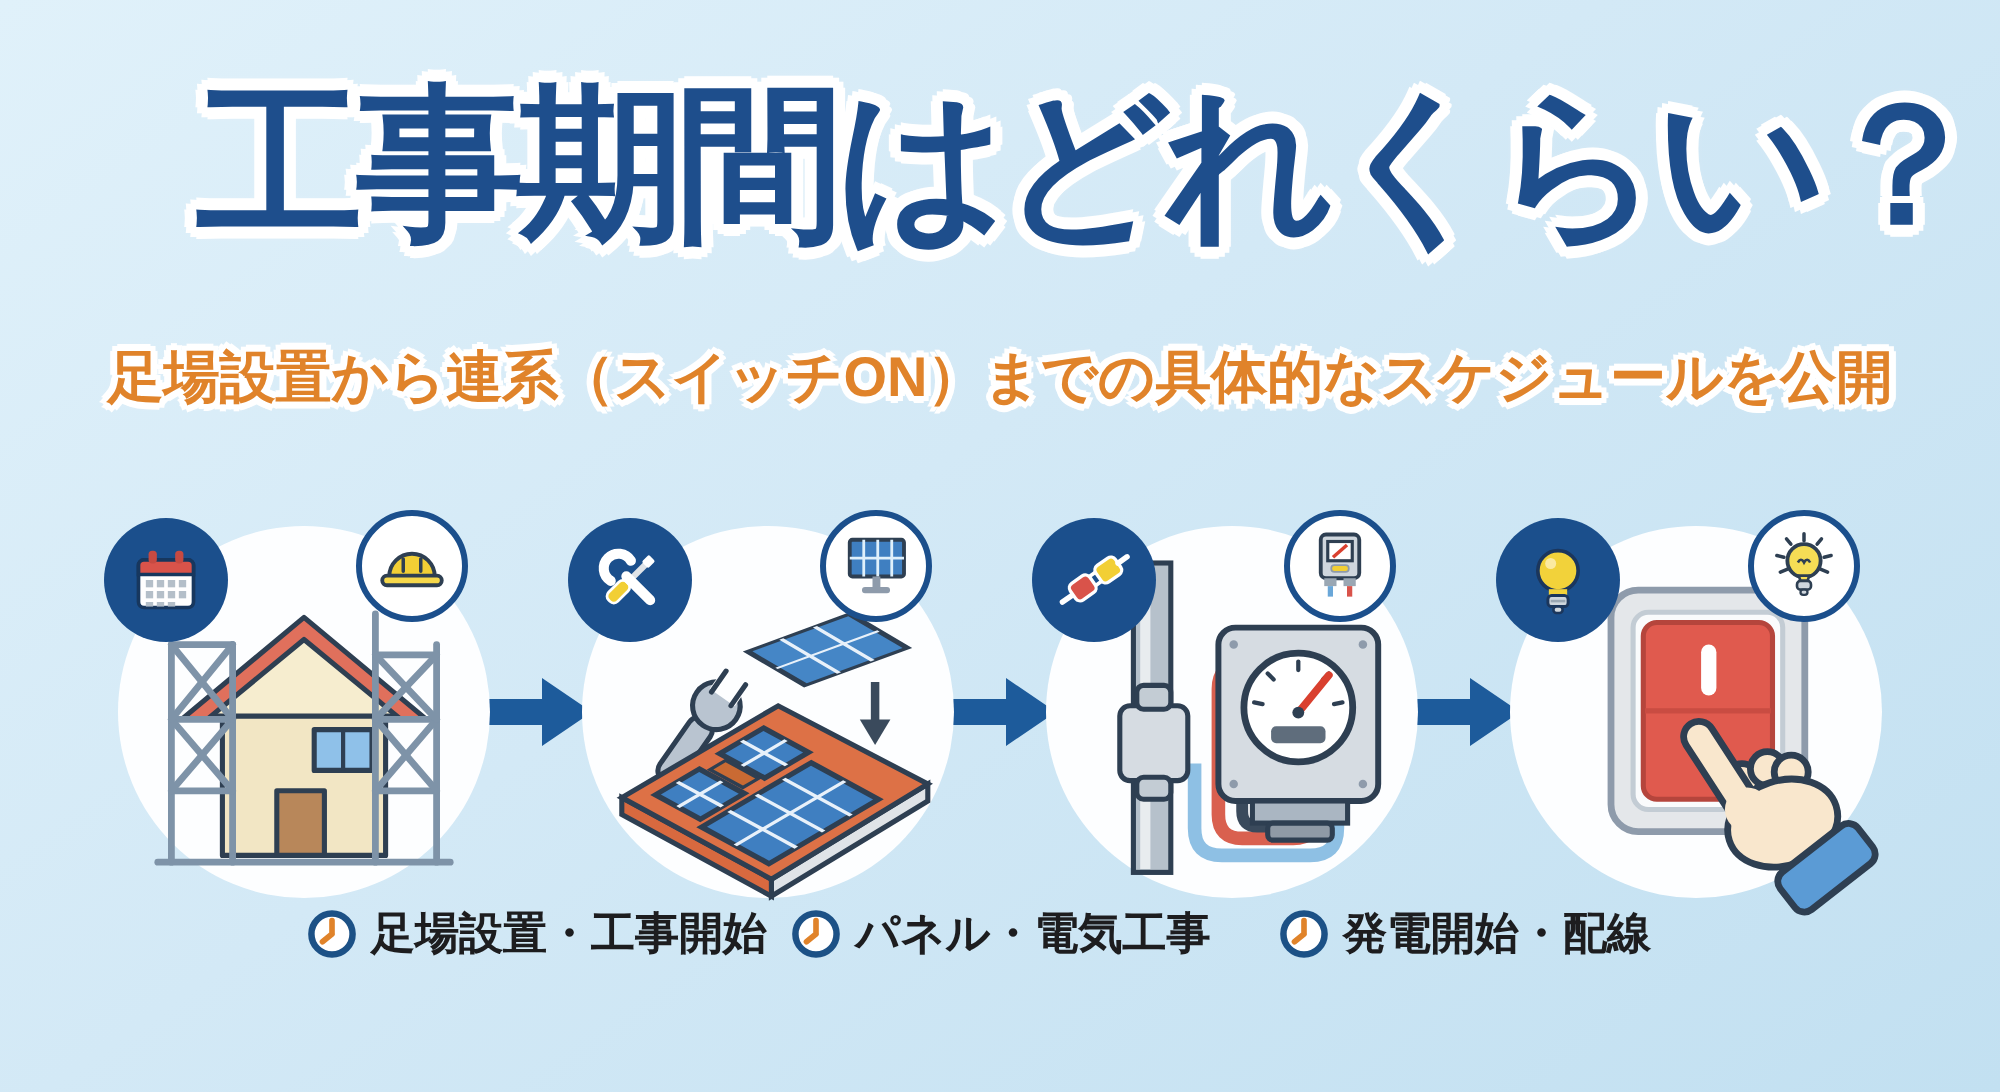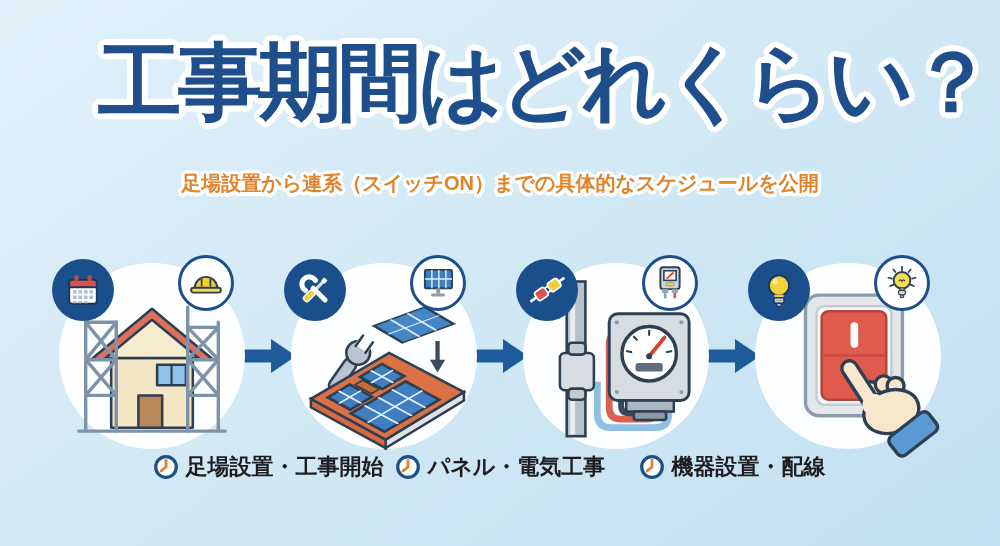--- a/index.html
+++ b/index.html
@@ -15,21 +15,21 @@
     color:#1e4e8c;white-space:nowrap;
     text-shadow:
       6px 0 0 #fff,5.2px 3px 0 #fff,3px 5.2px 0 #fff,0 6px 0 #fff,
       -3px 5.2px 0 #fff,-5.2px 3px 0 #fff,-6px 0 0 #fff,-5.2px -3px 0 #fff,
       -3px -5.2px 0 #fff,0 -6px 0 #fff,3px -5.2px 0 #fff,5.2px -3px 0 #fff,
       0 0 8px rgba(255,255,255,.9);
     padding-left: 44px;
   }
   .subtitle{
     position:absolute;top:170px;left:0;width:100%;text-align:center;
-    font-size:20px;font-weight:800;letter-spacing:0;
+    font-size:28px;font-weight:800;letter-spacing:0;
     color:#e0832a;white-space:nowrap;
     text-shadow:
       3.5px 0 0 #fff,2.5px 2.5px 0 #fff,0 3.5px 0 #fff,-2.5px 2.5px 0 #fff,
       -3.5px 0 0 #fff,-2.5px -2.5px 0 #fff,0 -3.5px 0 #fff,2.5px -2.5px 0 #fff,
       0 0 5px rgba(255,255,255,.9);
   }
   
   .steps{position:absolute;top:263px;left:0;width:100%;display:flex;justify-content:center;align-items:flex-start;}
   .step{position:relative;width:186px;height:186px;flex:0 0 auto;}
   .big-circle{position:absolute;inset:0;border-radius:50%;background:#fdfeff;}
@@ -307,17 +307,17 @@
         <circle cx="12" cy="12" r="9.5" fill="#fff" stroke="#1c5186" stroke-width="3"></circle>
         <path d="M12 12 L12 5.8 M12 12 L7.6 15.6" stroke="#e0832a" stroke-width="2.6" stroke-linecap="round" fill="none"></path>
       </svg>
       <div class="label-text"><span>パネル・電気工事</span></div>
     </div>
     <div class="step-label">
       <svg class="clock" width="26" height="26" viewBox="0 0 24 24">
         <circle cx="12" cy="12" r="9.5" fill="#fff" stroke="#1c5186" stroke-width="3"></circle>
         <path d="M12 12 L12 5.8 M12 12 L7.6 15.6" stroke="#e0832a" stroke-width="2.6" stroke-linecap="round" fill="none"></path>
       </svg>
-      <div class="label-text"><span>機器設置・配線</span></div>
+      <div class="label-text"><span>発電開始・配線</span></div>
     </div>
   </div>
 
 </div>
 
 </body></html>

